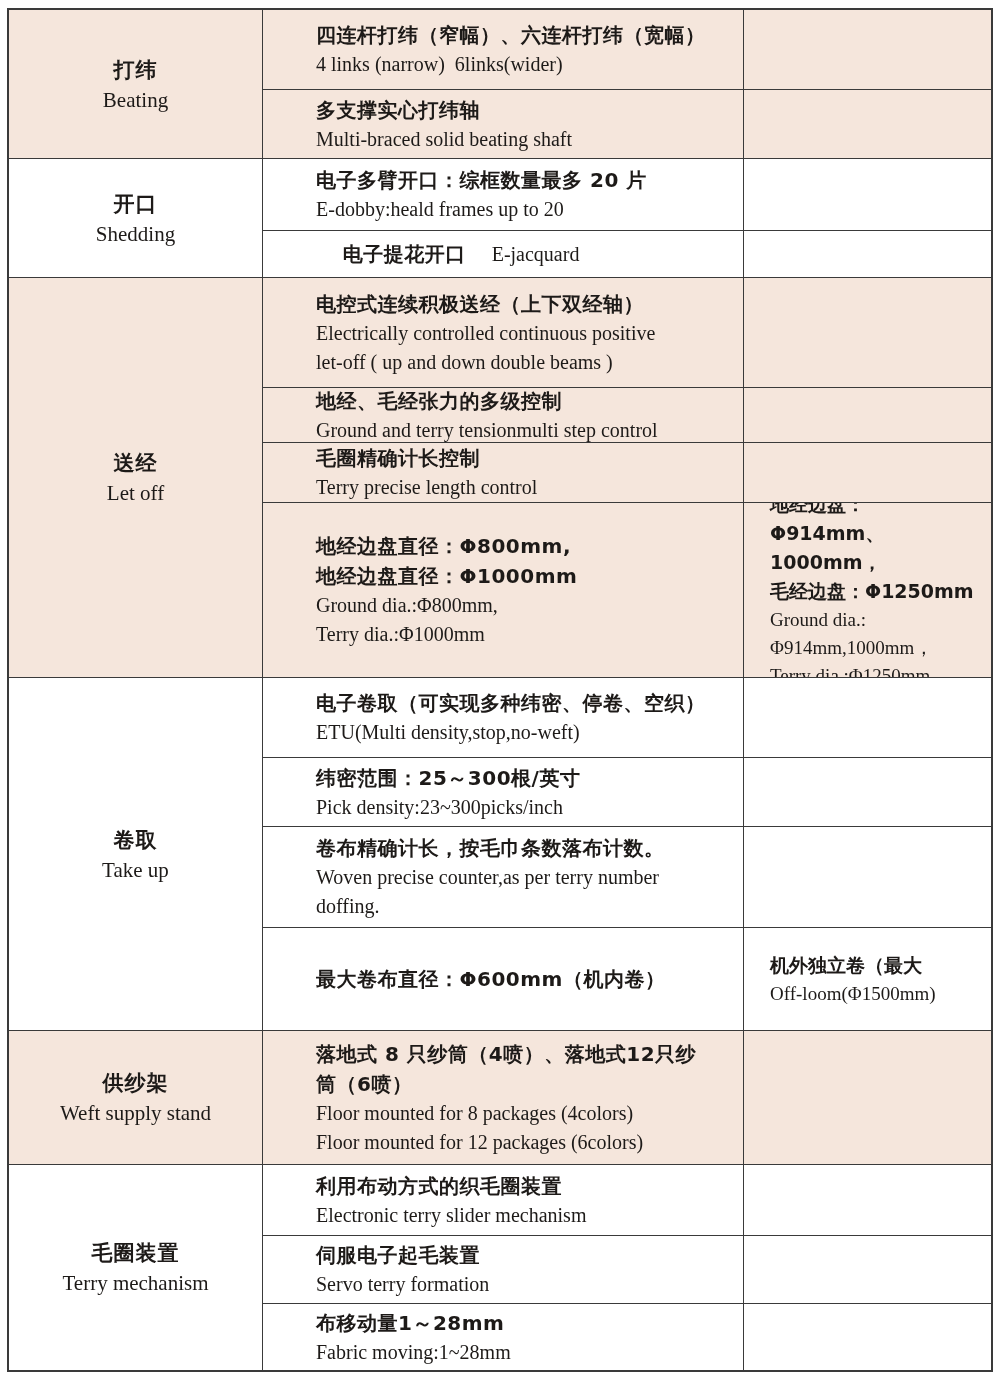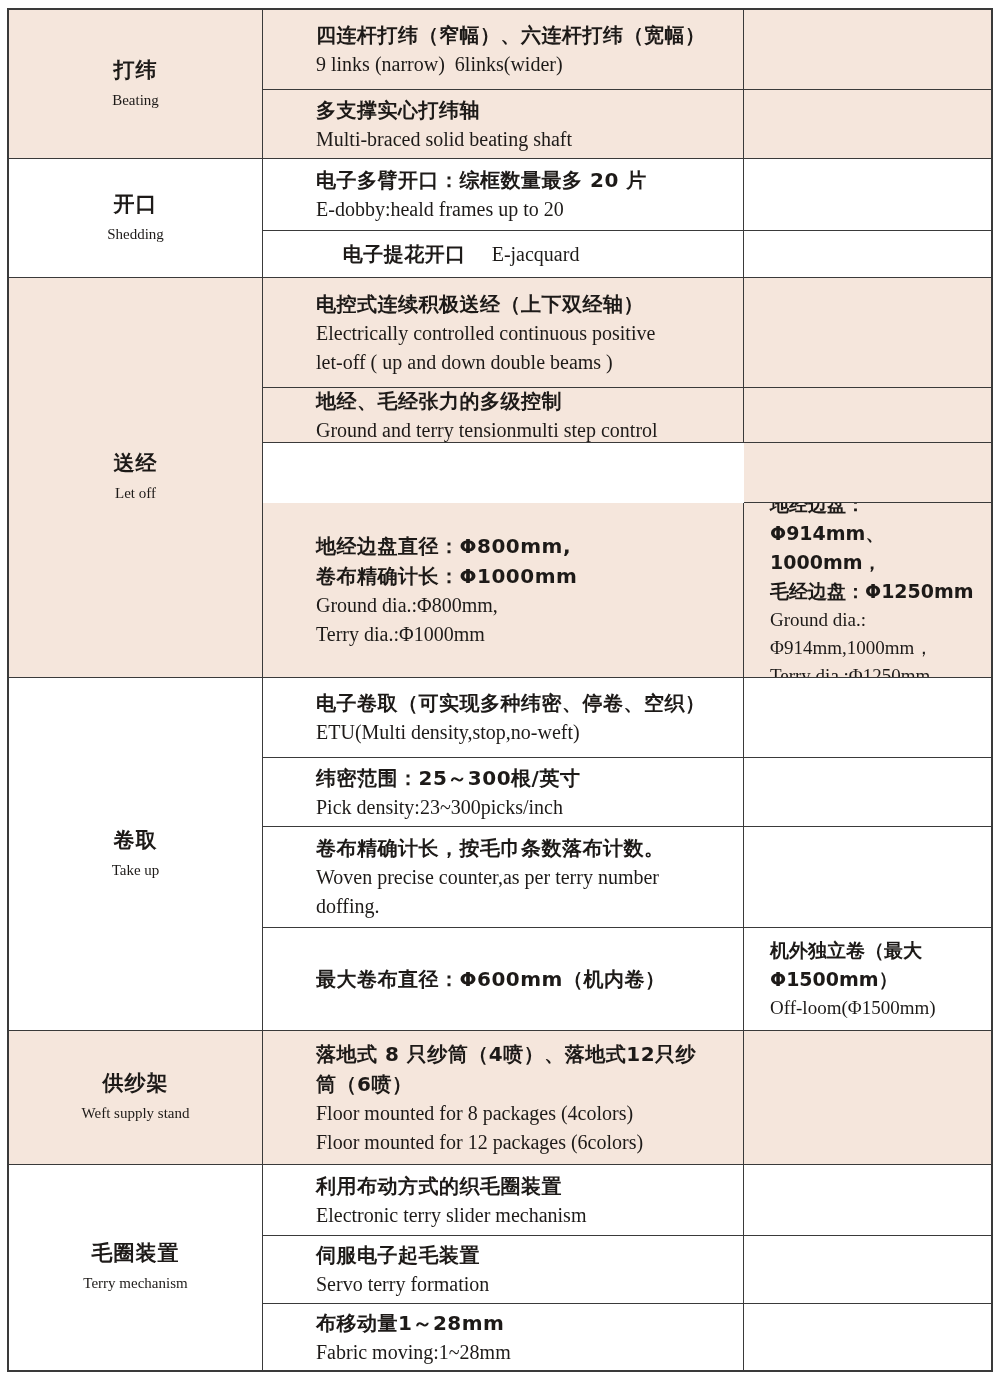--- a/index.html
+++ b/index.html
@@ -33,21 +33,21 @@
   .zh {
     font-family: "DejaVu Sans", sans-serif;
     font-weight: 700; font-size: 20px; line-height: 30px;
     letter-spacing: 0.5px;
   }
   .en {
     font-family: "Liberation Serif", serif;
     font-weight: 400; font-size: 20px; line-height: 29px;
   }
   .label .zh { font-size: 21px; line-height: 32px; letter-spacing: 1px; }
-  .label .en { font-size: 15px; line-height: 29px; }
+  .label .en { font-size: 21px; line-height: 29px; }
   .extra .zh { font-size: 19px; line-height: 29px; letter-spacing: 0; }
   .extra .en { font-size: 19px; line-height: 28px; }
   .line { white-space: pre-wrap; }
   .mixed .en { margin-left: 26px; }
 </style>
 </head>
 <body>
 
 <div class="tbl">
 
@@ -71,21 +71,21 @@
     <div class="zh">供纱架</div>
     <div class="en">Weft supply stand</div>
   </div>
   <div class="cell label nb" style="grid-row:14/17">
     <div class="zh">毛圈装置</div>
     <div class="en">Terry mechanism</div>
   </div>
 
   <div class="cell main pink" style="grid-row:1">
     <div class="line zh">四连杆打纬（窄幅）、六连杆打纬（宽幅）</div>
-    <div class="line en">9 links (narrow)  6links(wider)</div>
+    <div class="line en">4 links (narrow)  6links(wider)</div>
   </div>
   <div class="cell main pink" style="grid-row:2">
     <div class="line zh">多支撑实心打纬轴</div>
     <div class="line en">Multi-braced solid beating shaft</div>
   </div>
   <div class="cell main" style="grid-row:3">
     <div class="line zh">电子多臂开口：综框数量最多 20 片</div>
     <div class="line en">E-dobby:heald frames up to 20</div>
   </div>
   <div class="cell main" style="grid-row:4">
@@ -95,23 +95,27 @@
   </div>
   <div class="cell main pink" style="grid-row:5">
     <div class="line zh">电控式连续积极送经（上下双经轴）</div>
     <div class="line en">Electrically controlled continuous positive</div>
     <div class="line en">let-off ( up and down double beams )</div>
   </div>
   <div class="cell main pink" style="grid-row:6">
     <div class="line zh">地经、毛经张力的多级控制</div>
     <div class="line en">Ground and terry tensionmulti step control</div>
   </div>
+  <div class="cell main pink" style="grid-row:7">
+    <div class="line zh">毛圈精确计长控制</div>
+    <div class="line en">Terry precise length control</div>
+  </div>
   <div class="cell main pink" style="grid-row:8">
     <div class="line zh">地经边盘直径：Φ800mm,</div>
-    <div class="line zh">卷布精确计长：Φ1000mm</div>
+    <div class="line zh">地经边盘直径：Φ1000mm</div>
     <div class="line en">Ground dia.:Φ800mm,</div>
     <div class="line en">Terry dia.:Φ1000mm</div>
   </div>
   <div class="cell main" style="grid-row:9">
     <div class="line zh">电子卷取（可实现多种纬密、停卷、空织）</div>
     <div class="line en">ETU(Multi density,stop,no-weft)</div>
   </div>
   <div class="cell main" style="grid-row:10">
     <div class="line zh">纬密范围：25～300根/英寸</div>
     <div class="line en">Pick density:23~300picks/inch</div>
@@ -156,21 +160,20 @@
     <div class="line zh">毛经边盘：Φ1250mm</div>
     <div class="line en">Ground dia.:</div>
     <div class="line en">Φ914mm,1000mm，</div>
     <div class="line en">Terry dia.:Φ1250mm</div>
   </div>
   <div class="cell extra c3" style="grid-row:9"></div>
   <div class="cell extra c3" style="grid-row:10"></div>
   <div class="cell extra c3" style="grid-row:11"></div>
   <div class="cell extra c3" style="grid-row:12">
     <div class="line zh">机外独立卷（最大</div>
-    <div class="line zh">Φ1500mm）</div>
     <div class="line en">Off-loom(Φ1500mm)</div>
   </div>
   <div class="cell extra c3 pink" style="grid-row:13"></div>
   <div class="cell extra c3" style="grid-row:14"></div>
   <div class="cell extra c3" style="grid-row:15"></div>
   <div class="cell extra c3 nb" style="grid-row:16"></div>
 
 </div>
 
 </body></html>

